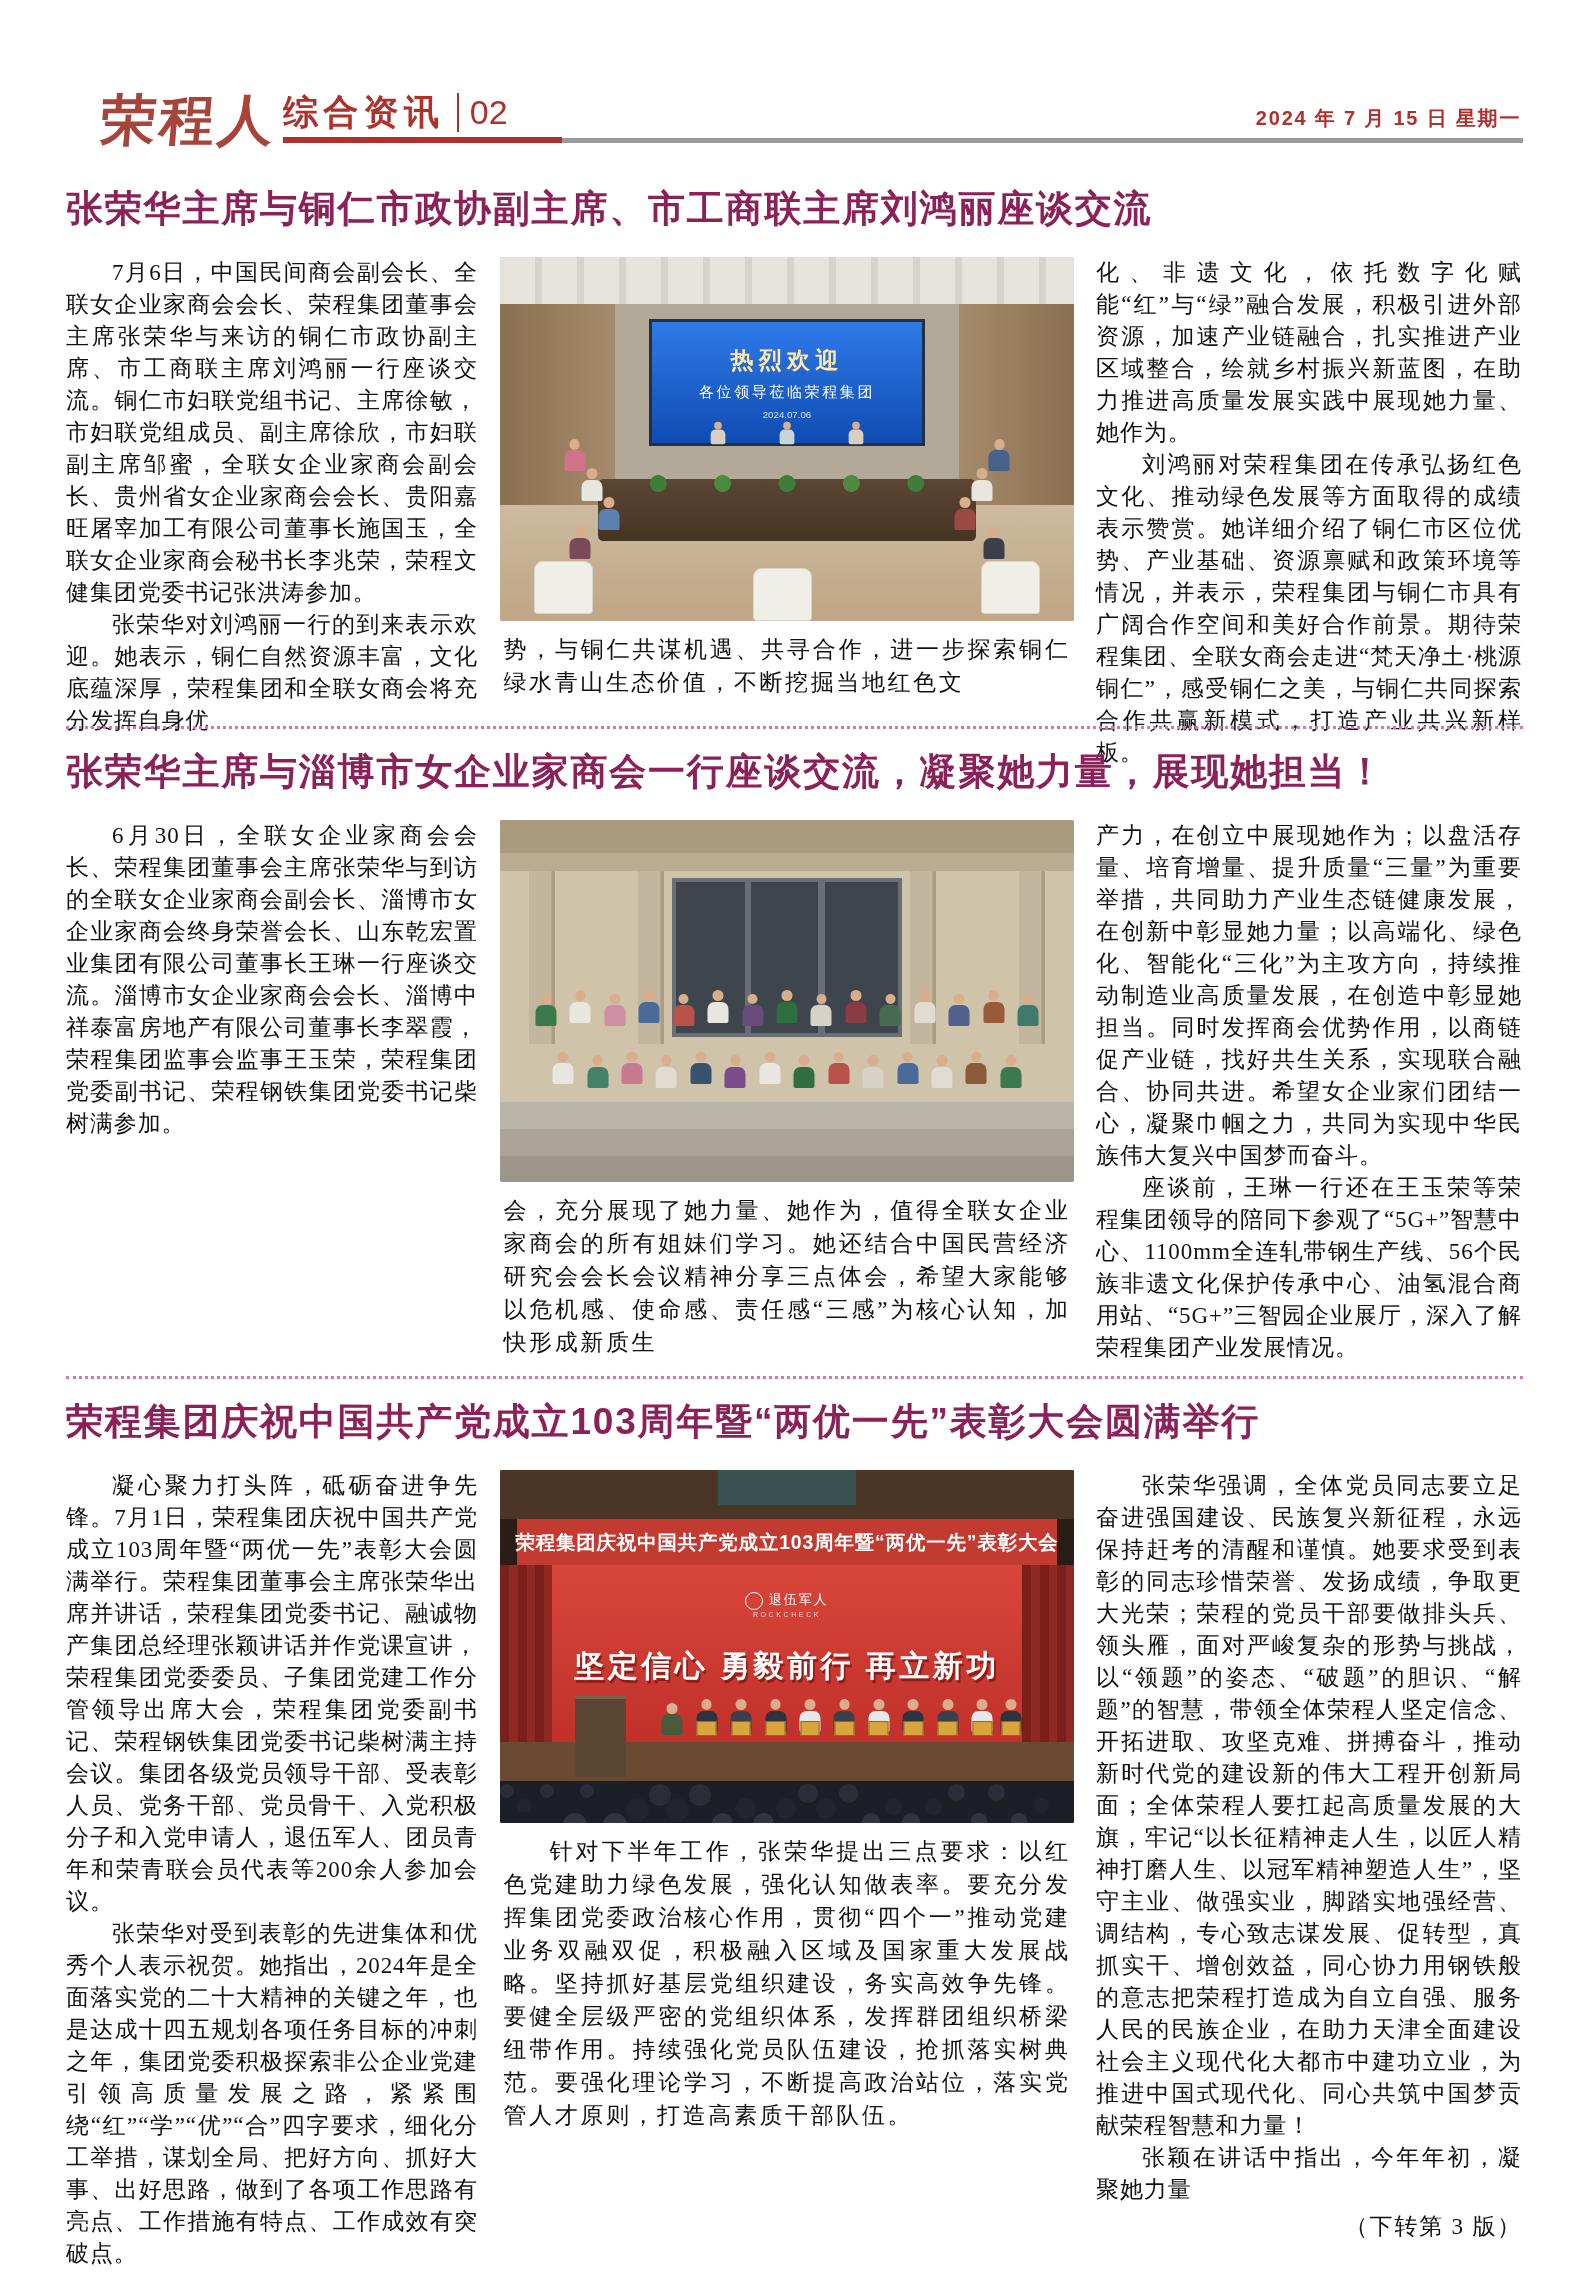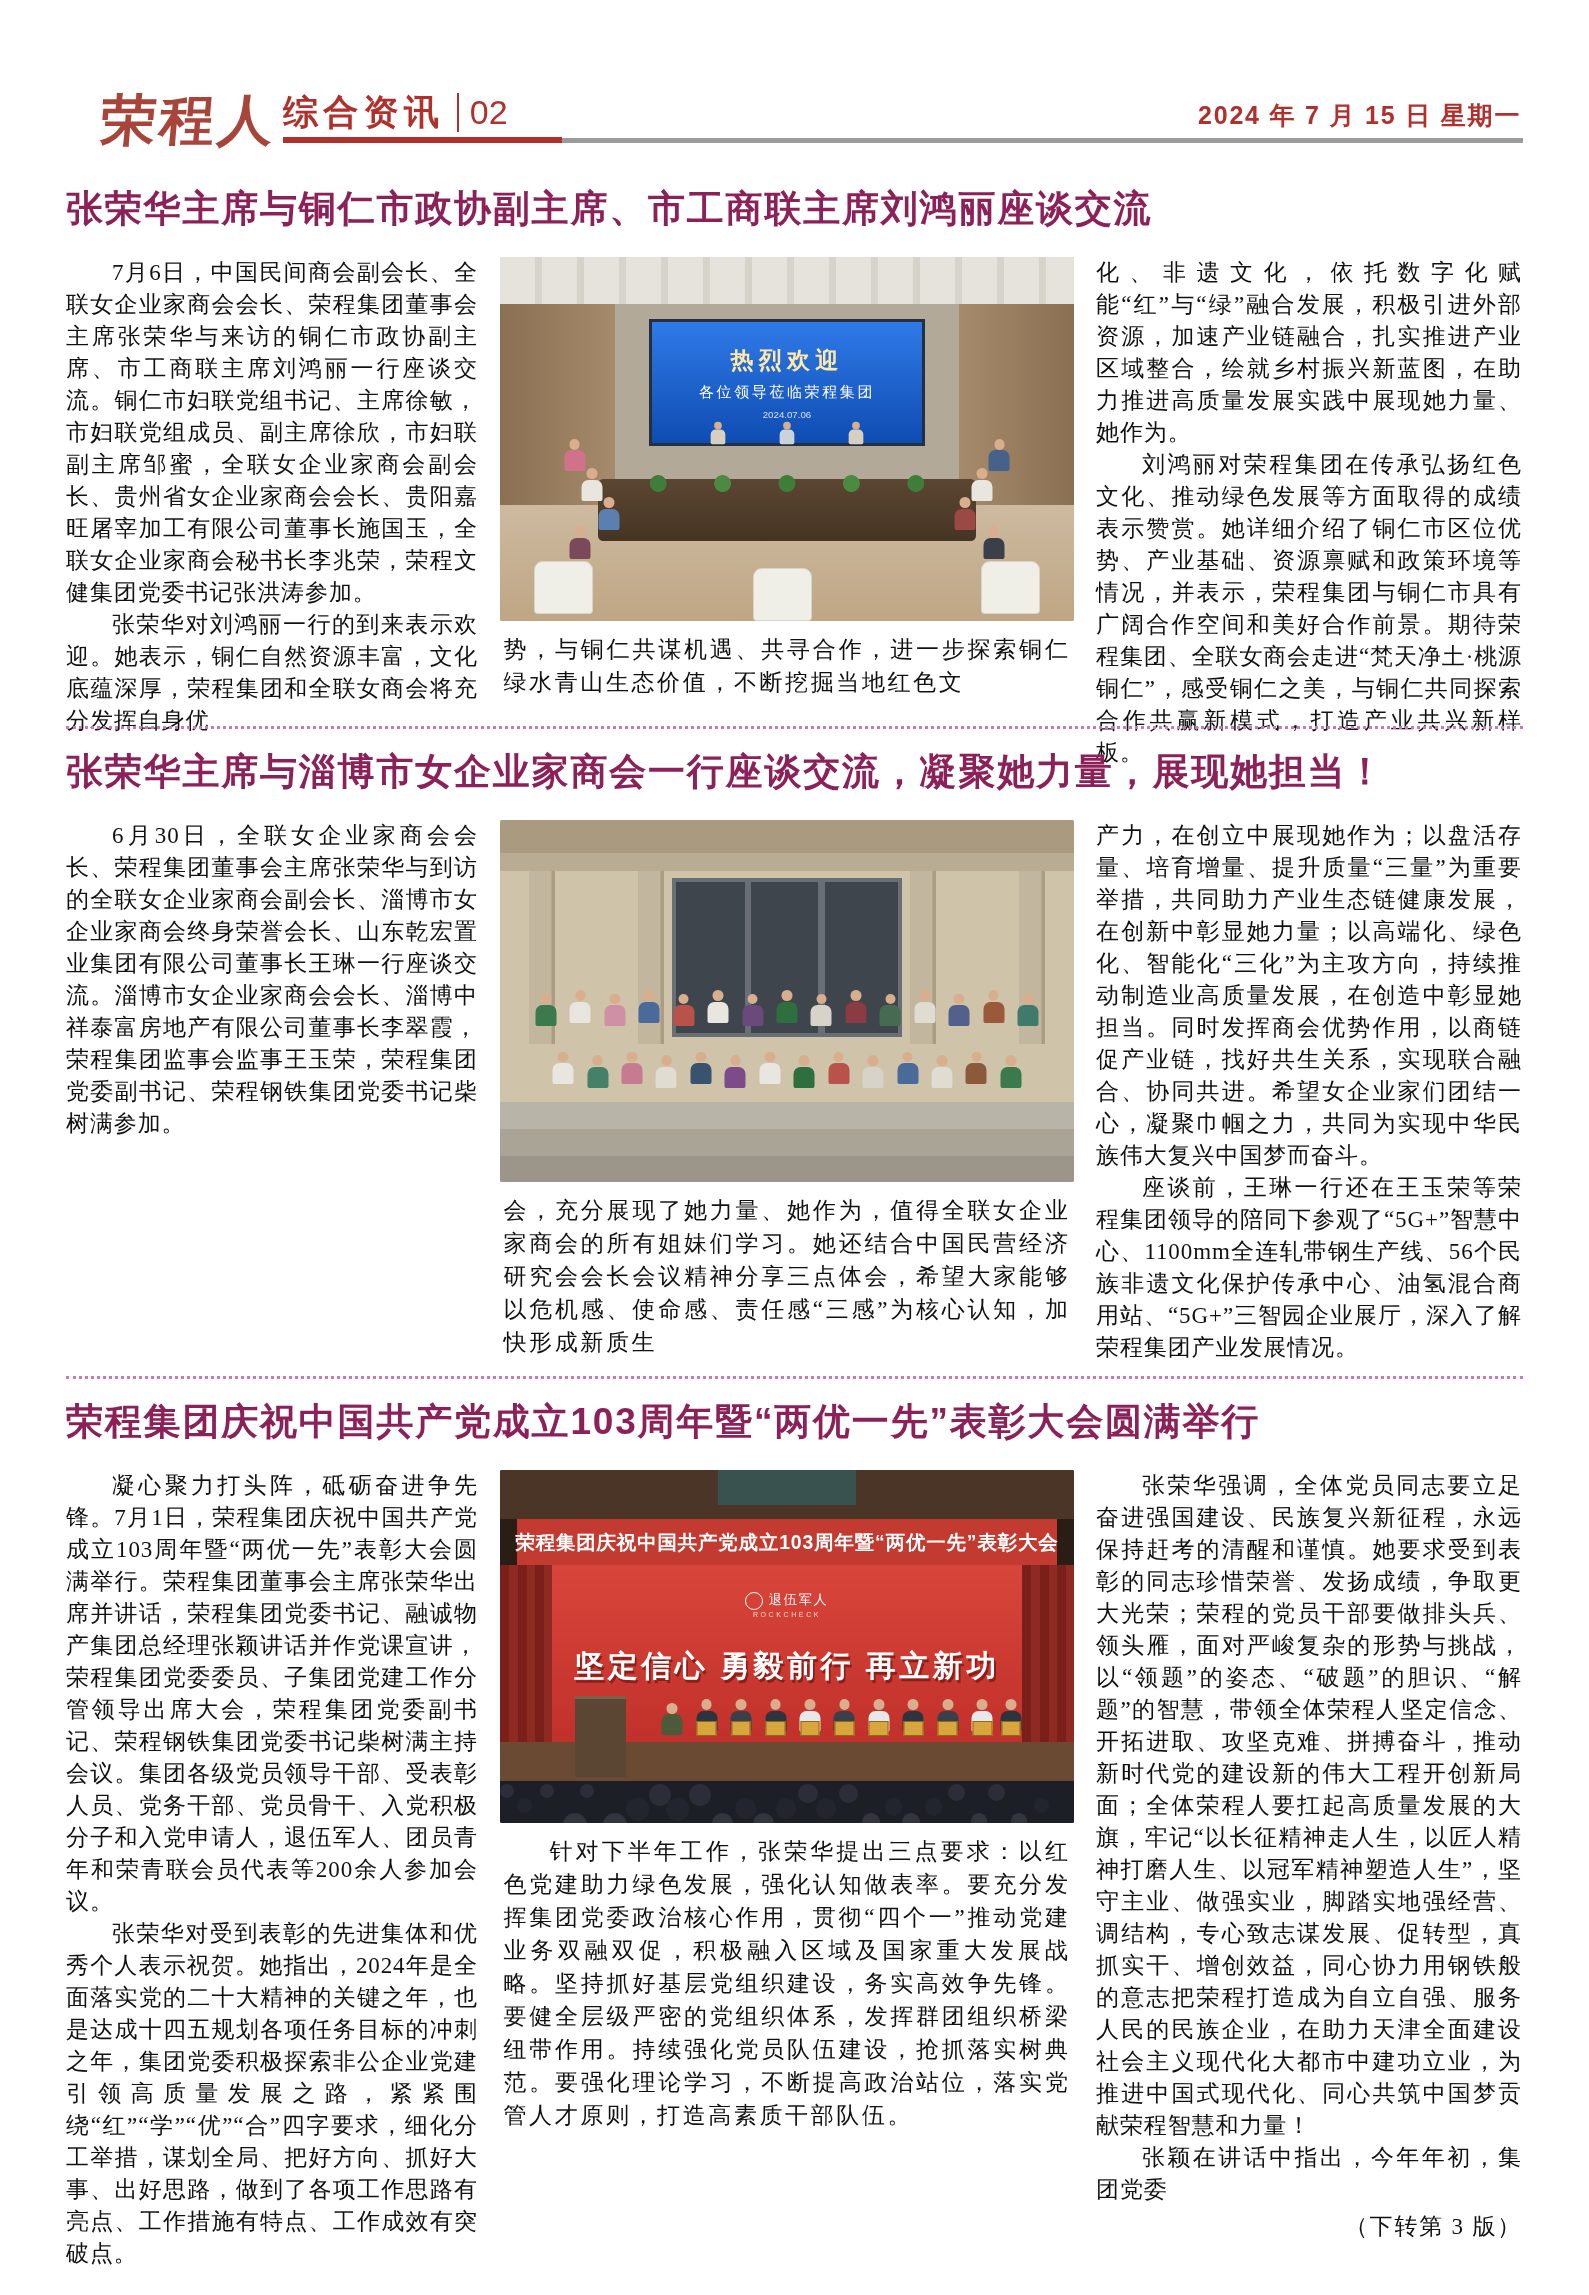--- a/index.html
+++ b/index.html
@@ -12,21 +12,21 @@
 
   
   .hdr{position:absolute;left:66px;top:85px;width:1457px;height:58px;}
   .masthead{position:absolute;left:35px;bottom:-5.3px;font-size:55px;font-weight:700;
             color:var(--masthead);transform:skewX(-5deg);letter-spacing:3.5px;line-height:1;}
   .sectionwrap{position:absolute;left:217px;bottom:7px;display:flex;align-items:center;
                font-family:"Liberation Sans","DejaVu Sans",sans-serif;}
   .section{font-size:35px;font-weight:800;color:var(--red);letter-spacing:5.3px;}
   .vbar{display:inline-block;width:2.6px;height:39px;background:var(--red);margin:0 10.6px 0 12.4px;}
   .pageno{font-size:34px;color:var(--red);font-weight:400;}
-  .hdate{position:absolute;right:1.8px;bottom:10.6px;font-size:25px;font-weight:700;color:var(--red);
+  .hdate{position:absolute;right:1.8px;bottom:10.6px;font-size:20px;font-weight:700;color:var(--red);
          font-family:"Liberation Sans","DejaVu Sans",sans-serif;letter-spacing:1.8px;}
   .rules{position:absolute;left:217px;right:0;bottom:0;height:6.2px;display:flex;}
   .rule-red{width:279px;height:6.2px;background:var(--red);}
   .rule-gray{flex:1;height:5.3px;margin-top:0.9px;background:#9b9b9b;}
 
   
   .article{position:absolute;left:66px;width:1457px;}
   .a1{top:184px;} .a2{top:747px;} .a3{top:1397px;}
   .title{margin:0 0 23px 0;color:var(--plum);font-size:37px;font-weight:900;
          letter-spacing:1.8px;font-family:"Liberation Sans","DejaVu Sans",sans-serif;white-space:nowrap;}
@@ -463,21 +463,21 @@
               <div class="ahead" style="width: 20.3px; height: 20.3px; left: 55%; top: 42%; background: rgb(35, 37, 46);"></div>
             </div>
         </div>
         <div class="below">
             <p class="ind">针对下半年工作，张荣华提出三点要求：以红色党建助力绿色发展，强化认知做表率。要充分发挥集团党委政治核心作用，贯彻“四个一”推动党建业务双融双促，积极融入区域及国家重大发展战略。坚持抓好基层党组织建设，务实高效争先锋。要健全层级严密的党组织体系，发挥群团组织桥梁纽带作用。持续强化党员队伍建设，抢抓落实树典范。要强化理论学习，不断提高政治站位，落实党管人才原则，打造高素质干部队伍。</p>
           </div>
       </div>
       <div class="col">
         <div>
             <p class="ind">张荣华强调，全体党员同志要立足奋进强国建设、民族复兴新征程，永远保持赶考的清醒和谨慎。她要求受到表彰的同志珍惜荣誉、发扬成绩，争取更大光荣；荣程的党员干部要做排头兵、领头雁，面对严峻复杂的形势与挑战，以“领题”的姿态、“破题”的胆识、“解题”的智慧，带领全体荣程人坚定信念、开拓进取、攻坚克难、拼搏奋斗，推动新时代党的建设新的伟大工程开创新局面；全体荣程人要扛起高质量发展的大旗，牢记“以长征精神走人生，以匠人精神打磨人生、以冠军精神塑造人生”，坚守主业、做强实业，脚踏实地强经营、调结构，专心致志谋发展、促转型，真抓实干、增创效益，同心协力用钢铁般的意志把荣程打造成为自立自强、服务人民的民族企业，在助力天津全面建设社会主义现代化大都市中建功立业，为推进中国式现代化、同心共筑中国梦贡献荣程智慧和力量！</p>
-            <p class="ind">张颖在讲话中指出，今年年初，集团党委</p>
+            <p class="ind">张颖在讲话中指出，今年年初，凝聚她力量</p>
           </div>
         <div class="cont">（下转第 3 版）</div>
       </div>
     </div>
   </section>
 
 </div>
 
 
 </body></html>

